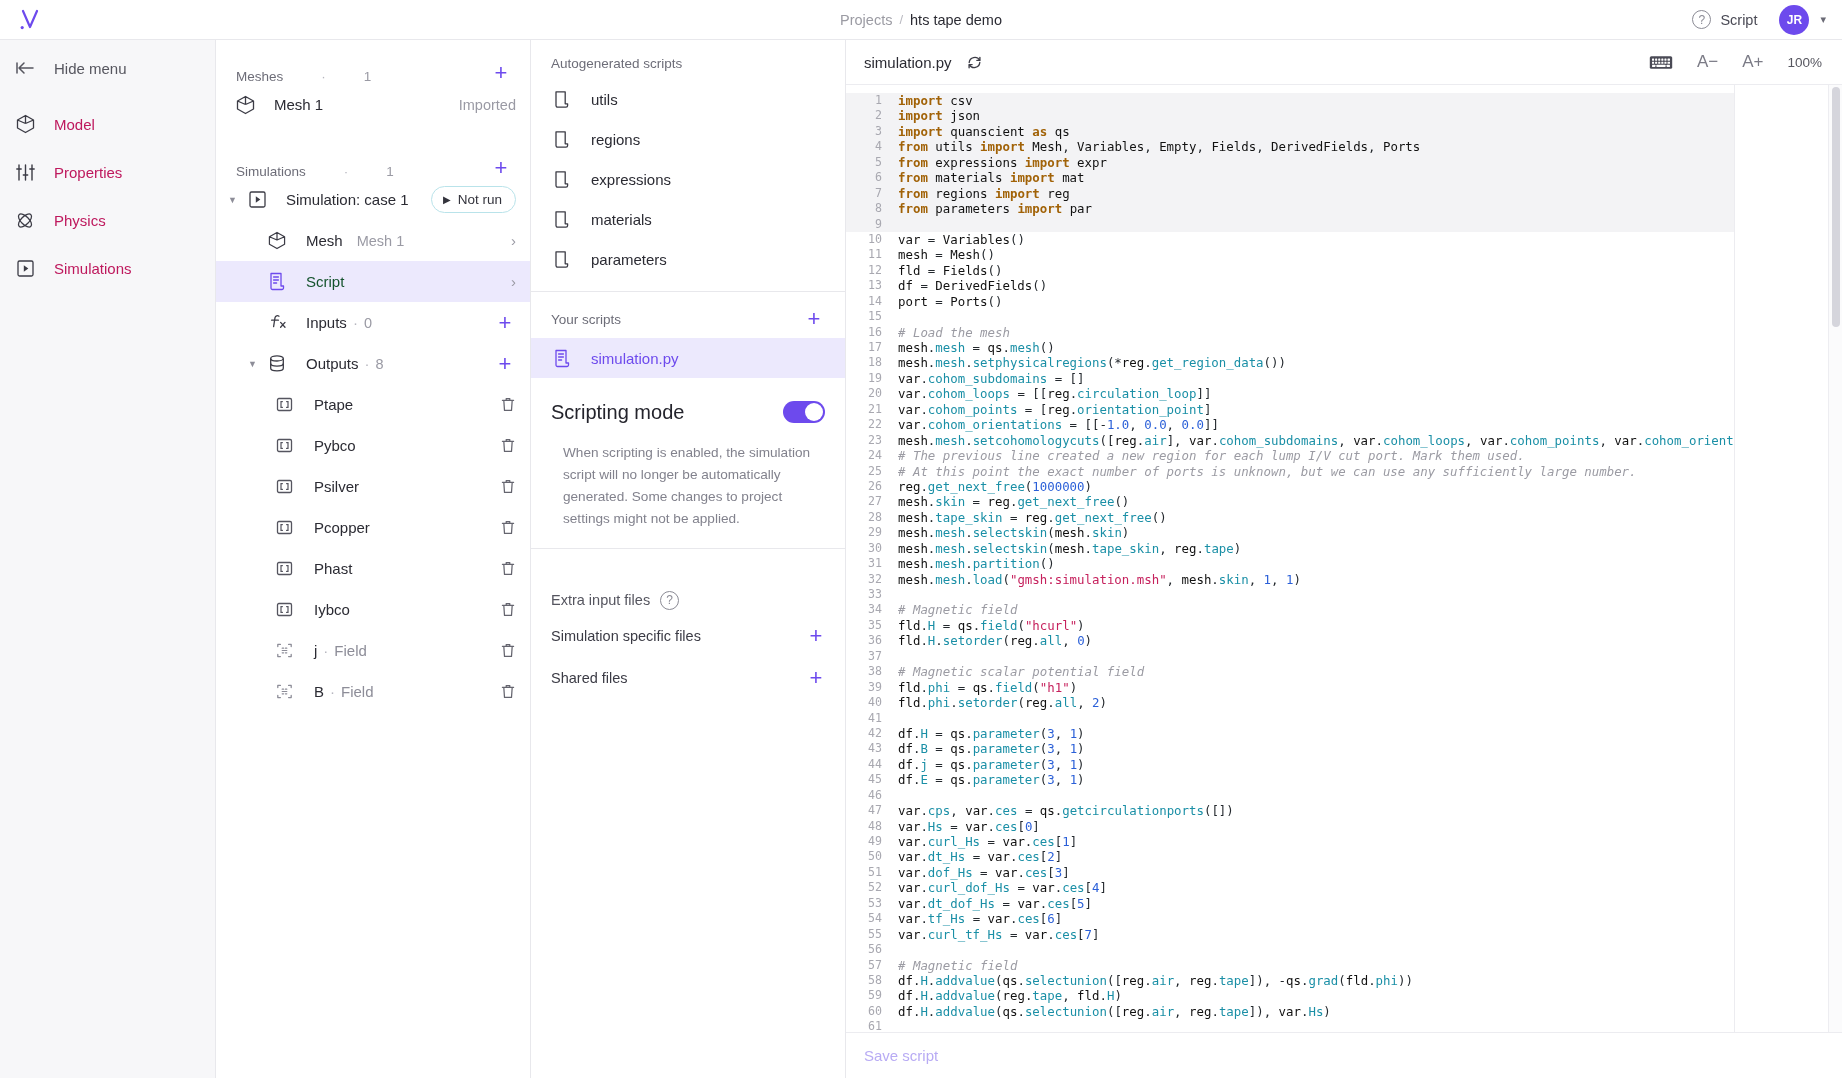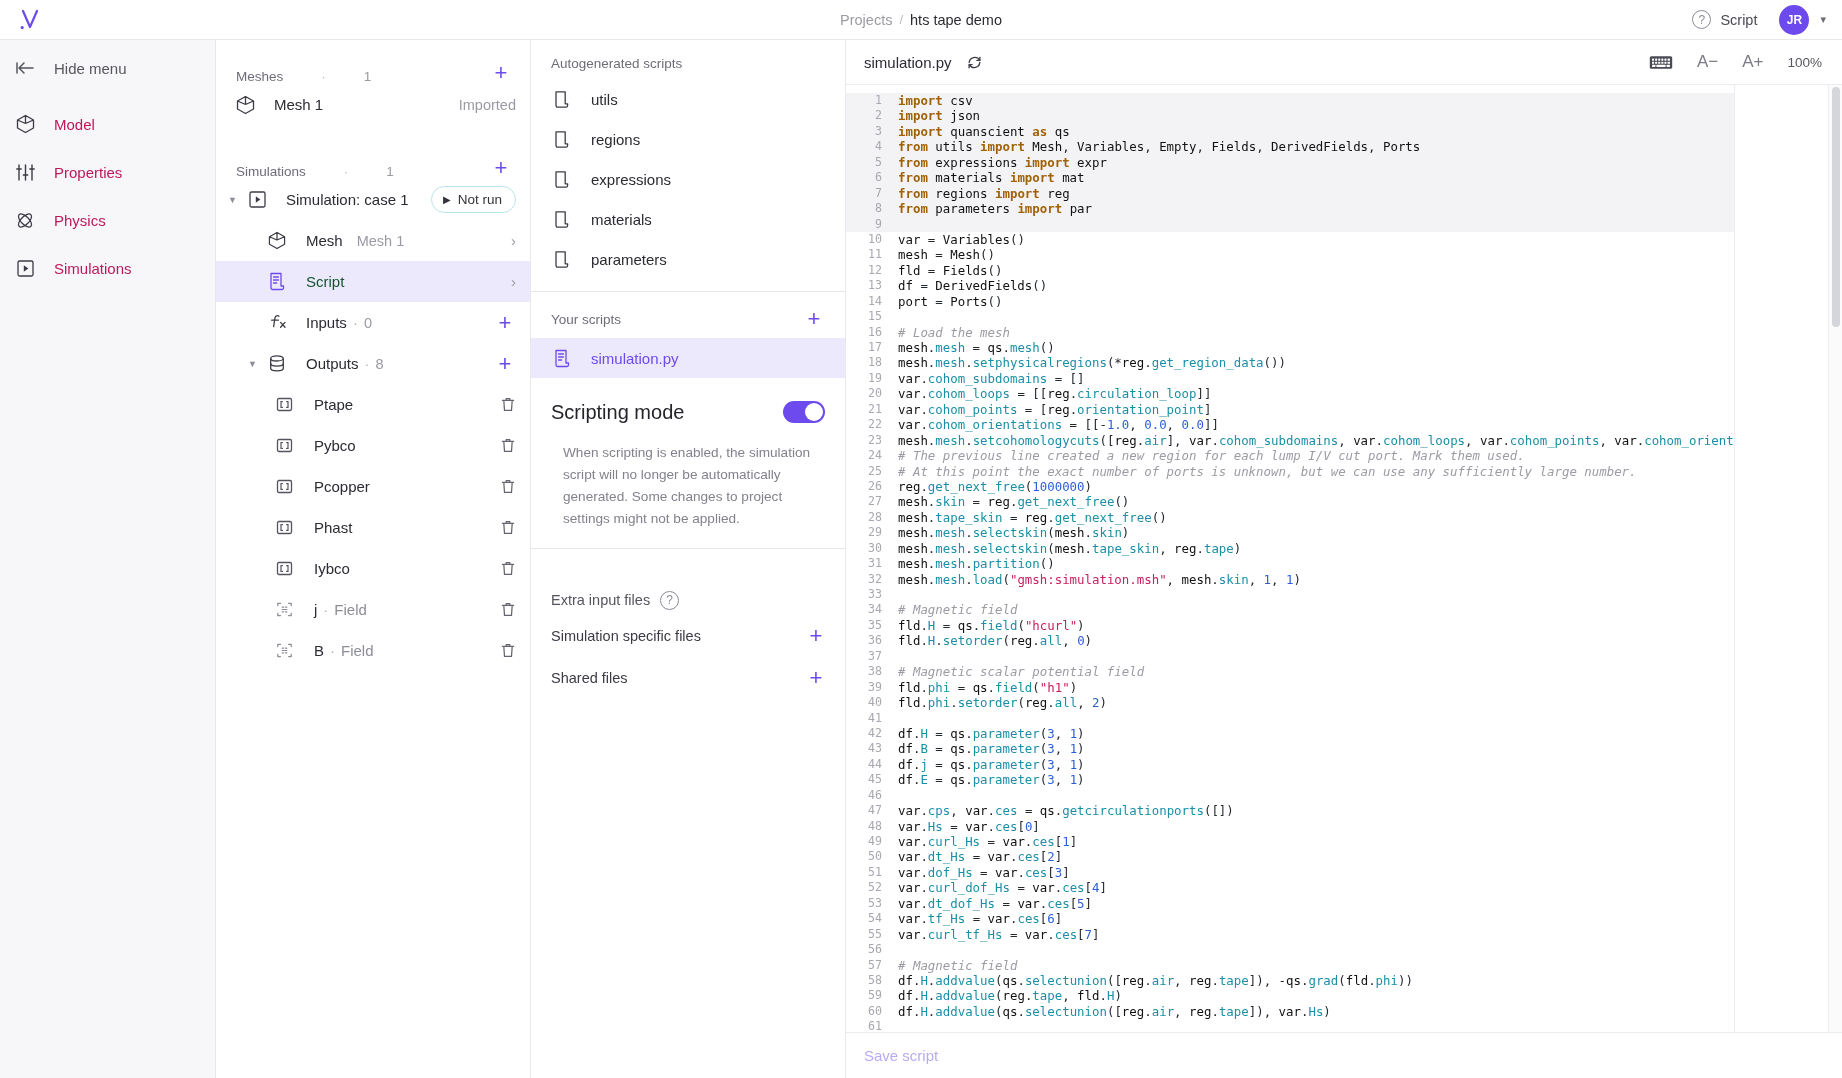--- a/index.html
+++ b/index.html
@@ -412,20 +412,34 @@
           </span>
         </div>
         <div class="row indent2">
           <span class="ricon">
             <svg width="17" height="17" viewBox="0 0 17 17">
                 <rect x="1.5" y="2.5" width="14" height="12" rx="1.4" fill="none" stroke="#55555f" stroke-width="1.3"></rect>
                 <path d="M6.4 5.6 H5 V11.4 H6.4 M10.6 5.6 H12 V11.4 H10.6" fill="none" stroke="#55555f" stroke-width="1.2" stroke-linecap="round"></path>
               </svg>
           </span>
           <span class="rlabel">Pybco</span>
+          <span class="trash">
+            <svg width="16" height="17" viewBox="0 0 16 17">
+                <path d="M2.4 4.3 H13.6 M6.2 4.3 V2.6 H9.8 V4.3 M3.8 4.3 L4.5 14.4 H11.5 L12.2 4.3" fill="none" stroke="#65656f" stroke-width="1.25" stroke-linecap="round" stroke-linejoin="round"></path>
+              </svg>
+          </span>
+        </div>
+        <div class="row indent2">
+          <span class="ricon">
+            <svg width="17" height="17" viewBox="0 0 17 17">
+                <rect x="1.5" y="2.5" width="14" height="12" rx="1.4" fill="none" stroke="#55555f" stroke-width="1.3"></rect>
+                <path d="M6.4 5.6 H5 V11.4 H6.4 M10.6 5.6 H12 V11.4 H10.6" fill="none" stroke="#55555f" stroke-width="1.2" stroke-linecap="round"></path>
+              </svg>
+          </span>
+          <span class="rlabel">Psilver</span>
           <span class="trash">
             <svg width="16" height="17" viewBox="0 0 16 17">
                 <path d="M2.4 4.3 H13.6 M6.2 4.3 V2.6 H9.8 V4.3 M3.8 4.3 L4.5 14.4 H11.5 L12.2 4.3" fill="none" stroke="#65656f" stroke-width="1.25" stroke-linecap="round" stroke-linejoin="round"></path>
               </svg>
           </span>
         </div>
         <div class="row indent2">
           <span class="ricon">
             <svg width="17" height="17" viewBox="0 0 17 17">
                 <rect x="1.5" y="2.5" width="14" height="12" rx="1.4" fill="none" stroke="#55555f" stroke-width="1.3"></rect>

